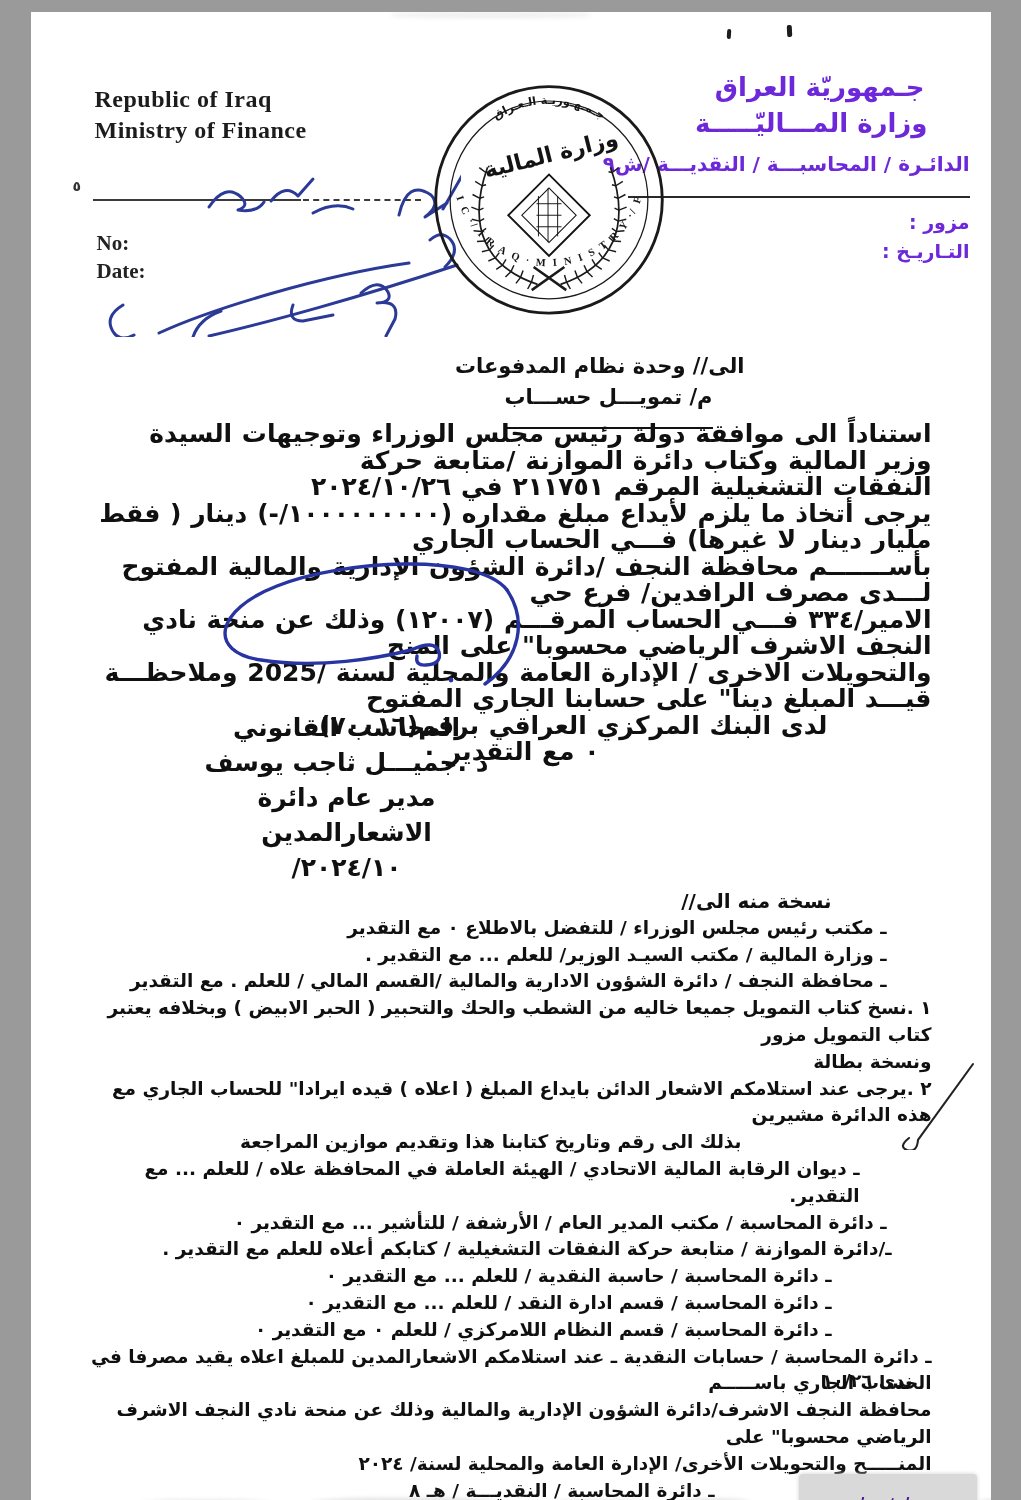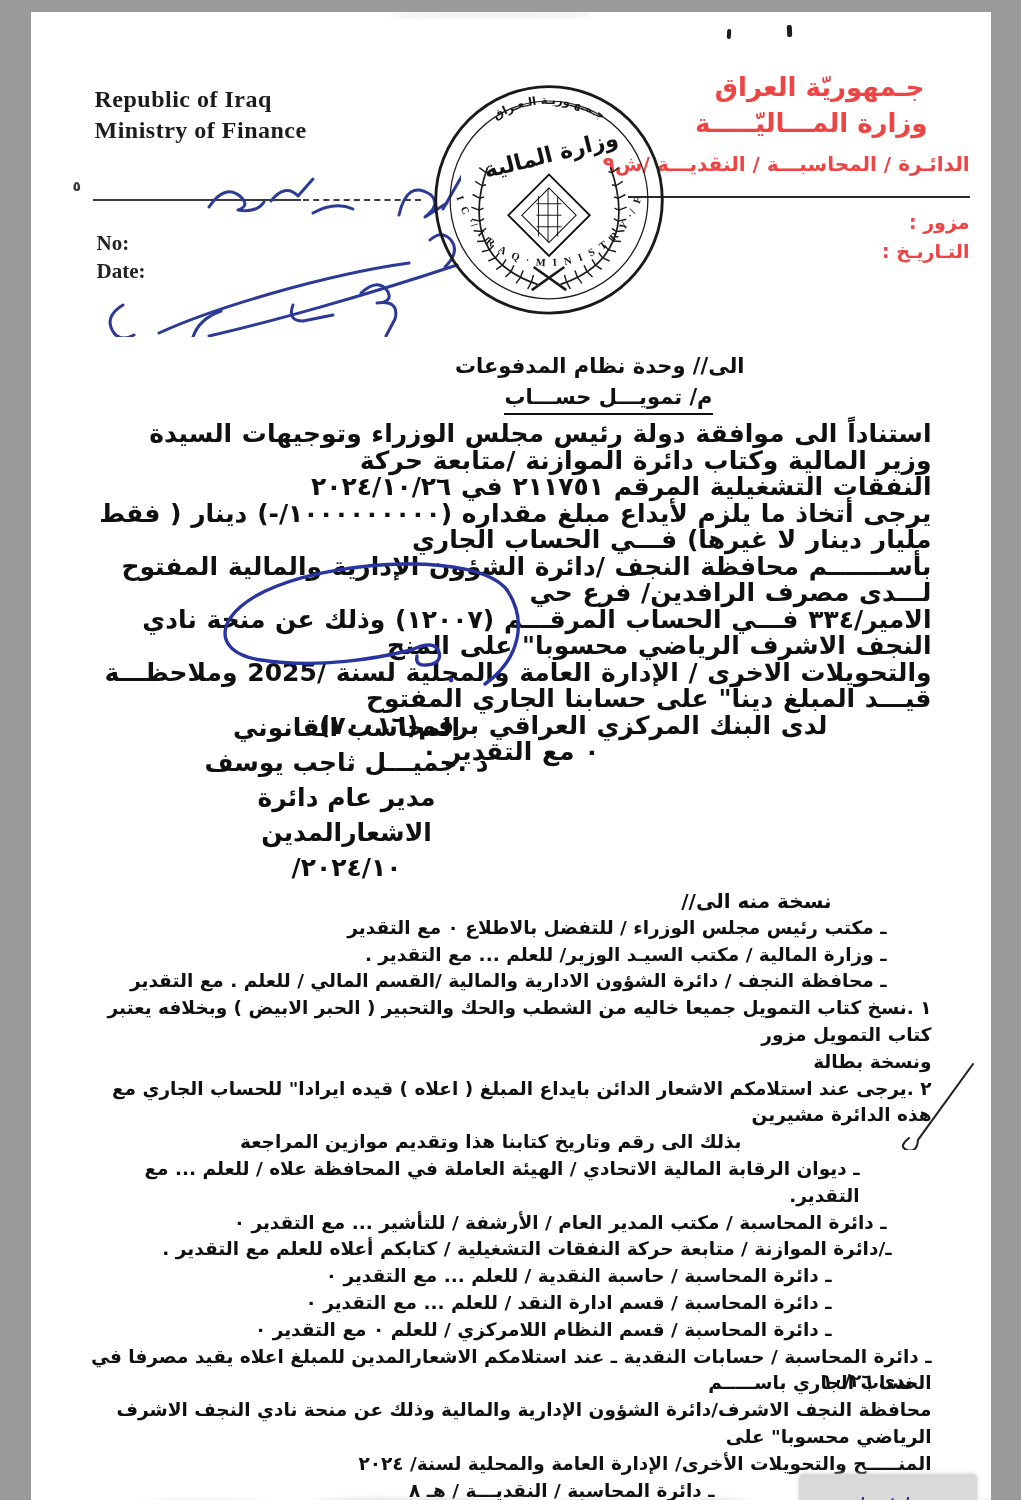--- a/index.html
+++ b/index.html
@@ -5,36 +5,36 @@
   html,body{margin:0;padding:0;background:#9a9a9a;}
   #page{
     position:relative;width:960px;height:1500px;background:#ffffff;
     overflow:hidden;margin:12px auto;
     font-family:"DejaVu Sans",sans-serif;color:#111;
   }
   .abs{position:absolute;}
   
   .en-block{left:64px;top:72px;font-family:"Liberation Serif",serif;font-weight:700;
     font-size:24px;line-height:31px;color:#1c1c1c;letter-spacing:.5px;}
-  .ar-head{direction:rtl;text-align:right;font-weight:700;color:#ef4444;}
+  .ar-head{direction:rtl;text-align:right;font-weight:700;color:#6d28d9;}
   .ar-country{right:66px;top:60px;font-size:26px;}
   .ar-ministry{right:63px;top:96px;font-size:26px;}
   .ar-dept{right:21px;top:140px;font-size:20px;}
   .head-rule{right:21px;top:184px;width:342px;border-top:2.2px solid #2a2a2a;height:0;}
   .ar-num{right:21px;top:199px;font-size:19px;}
   .ar-date{right:21px;top:228px;font-size:19px;}
   .margin-mark{left:42px;top:166px;font-size:14px;color:#333;font-weight:700;}
   .no-date{left:66px;top:217px;font-family:"Liberation Serif",serif;font-weight:700;
     font-size:21px;line-height:28px;color:#222;}
   .black-line{left:62px;top:187px;width:208px;border-top:2px solid #3a3a3a;height:0;}
   .black-line-dash{left:272px;top:187px;width:118px;border-top:2px dashed #3a3a3a;height:0;}
   
   .to-line{right:246px;top:342px;font-size:21px;font-weight:700;direction:rtl;}
   .subject-line{right:278px;top:373px;font-size:21px;font-weight:700;direction:rtl;
-    border-bottom:2.4px solid #111;padding-bottom:4px;}
+    border-bottom:2.4px solid #111;padding-bottom:18px;}
   .body-block{right:59px;left:55px;top:409px;direction:rtl;text-align:right;
     font-size:25px;font-weight:700;line-height:26.5px;color:#101010;word-spacing:1px;}
   .bl-bank{margin-right:104px;}
   .bl-close{margin-right:332px;}
   
   .sig-block{left:158px;top:698px;width:316px;text-align:center;direction:rtl;
     font-size:25px;font-weight:700;line-height:35px;color:#101010;}
   
   .copies{right:59px;left:50px;top:876px;direction:rtl;
     font-size:18.5px;font-weight:700;line-height:26.8px;color:#101010;}

